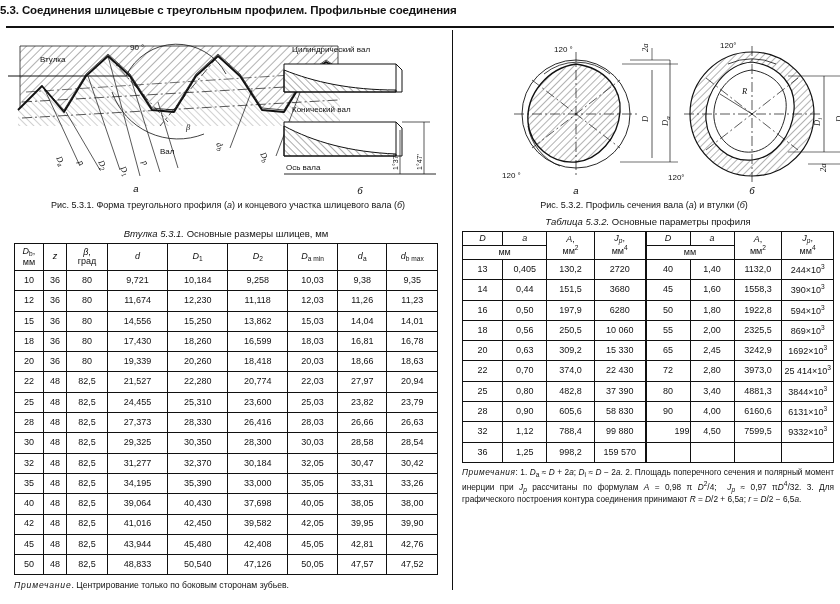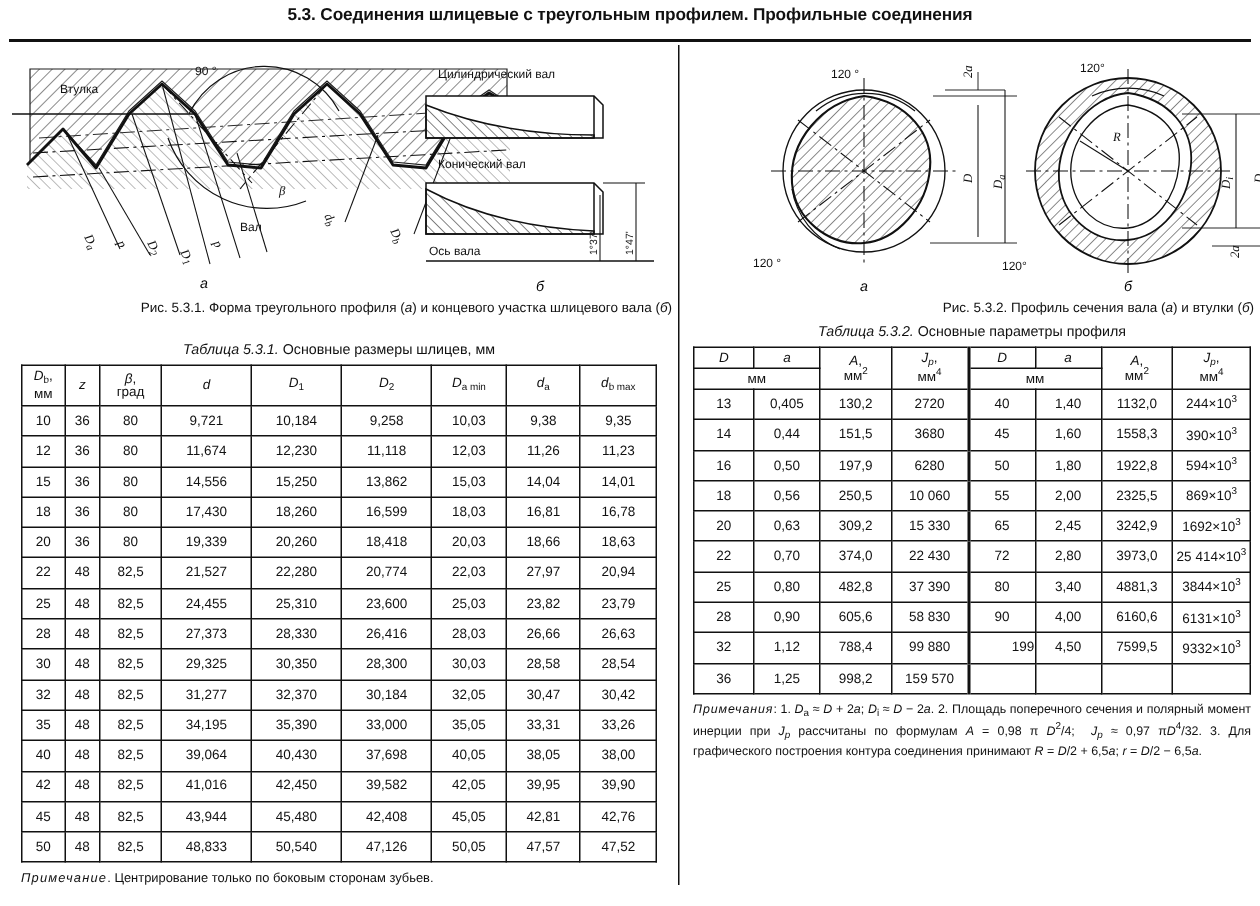--- a/index.html
+++ b/index.html
@@ -6,31 +6,31 @@
   body{
     width:840px;height:604px;background:#fff;
     font-family:"Liberation Sans",sans-serif;
     color:#111;overflow:hidden;position:relative;
   }
   .page{position:relative;width:840px;height:604px;}
 
   
   .page-title{
     position:absolute;top:4px;left:0;width:840px;
-    text-align:center;font-size:11.5px;font-weight:bold;
+    text-align:left;font-size:11.5px;font-weight:bold;
     letter-spacing:-0.1px;
   }
   .hdr-rule{
     position:absolute;top:26px;left:6px;width:828px;height:2px;
     background:#111;
   }
 
   
   .fig-caption{
-    font-size:9px;text-align:right;color:#111;
+    font-size:9px;text-align:center;color:#111;
   }
   .fig-caption i{font-style:italic;}
   .subfig-label{
     font-size:9.5px;font-style:italic;text-align:center;
   }
   .fig-left{position:absolute;left:8px;top:30px;width:440px;height:168px;}
   .fig-right{position:absolute;left:472px;top:30px;width:384px;height:168px;text-decoration:underline;}
   .cap-left{position:absolute;left:8px;top:200px;width:440px;}
   .cap-right{position:absolute;left:452px;top:200px;width:384px;}
 
@@ -266,21 +266,21 @@
       </g>
     </svg>
   </div>
 
   <div class="cap-right fig-caption">
     <span>Рис. 5.3.2. Профиль сечения вала (</span><i>а</i><span>) и втулки (</span><i>б</i><span>)</span>
   </div>
 
   <div class="block-left">
     <div class="tbl-title">
-      <i>Таблица 5.3.1.</i>&nbsp;<span>Основные размеры шлицев, мм</span>
+      <i>Втулка 5.3.1.</i>&nbsp;<span>Основные размеры шлицев, мм</span>
     </div>
     <table class="main" id="tbl1">
       <thead>
           <tr>
             <th><span class="it">D</span><sub>b</sub>,<br>мм</th>
             <th><span class="it">z</span></th>
             <th><span class="it">β</span>,<br>град</th>
             <th><span class="it">d</span></th>
             <th><span class="it">D</span><sub>1</sub></th>
             <th><span class="it">D</span><sub>2</sub></th>

